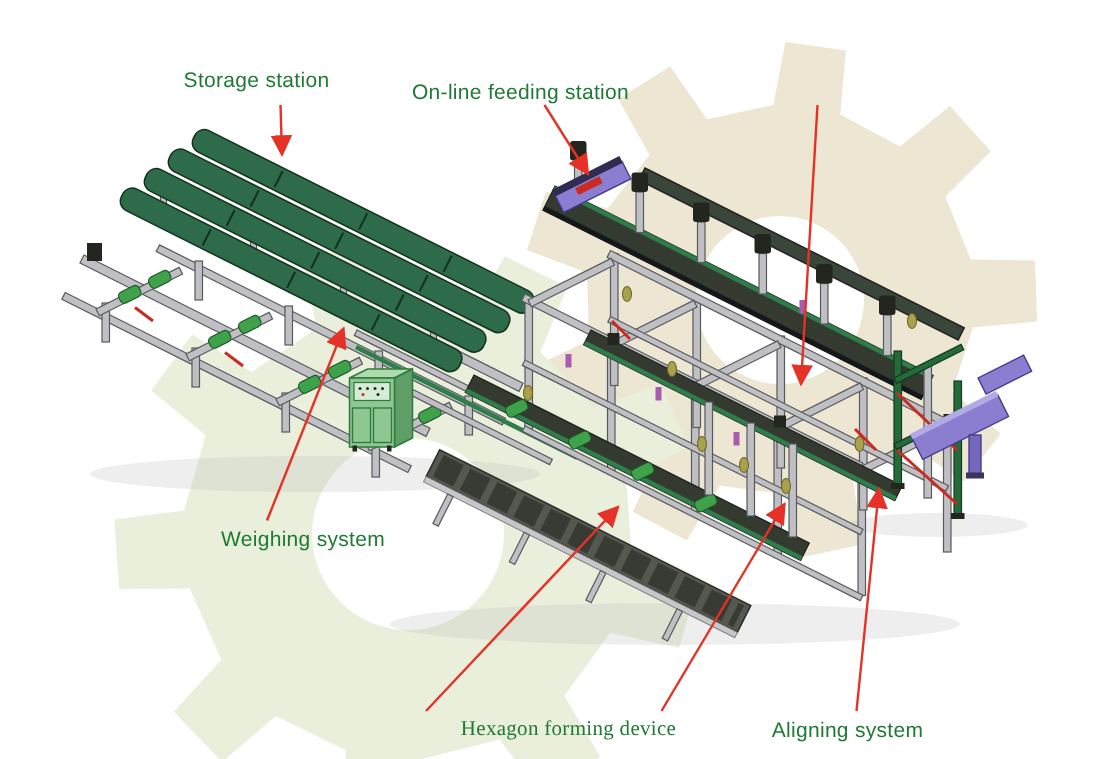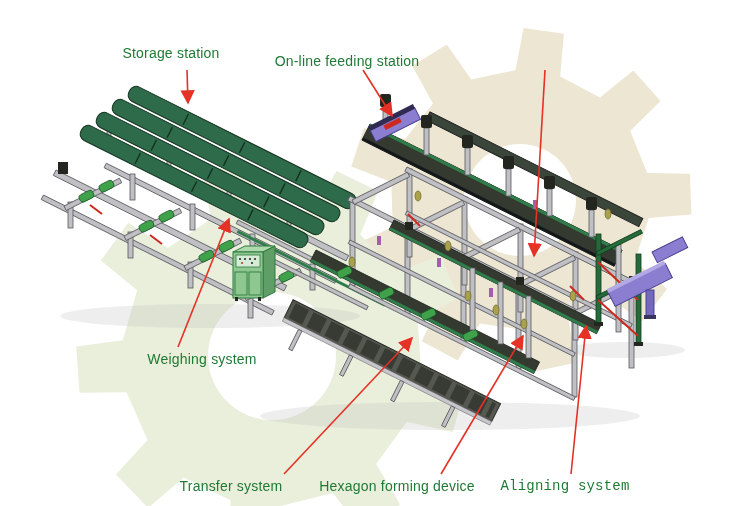--- a/index.html
+++ b/index.html
@@ -284,17 +284,16 @@
     <line class="c-arrow" marker-end="url(#ah)" x1="178" y1="347" x2="229" y2="219"></line>
     <line class="c-arrow" marker-end="url(#ah)" x1="284" y1="474" x2="412" y2="338"></line>
     <line class="c-arrow" marker-end="url(#ah)" x1="441" y1="474" x2="523" y2="336"></line>
     <line class="c-arrow" marker-end="url(#ah)" x1="571" y1="474" x2="586" y2="326"></line>
   </g>
 </svg>
 
 <div class="lbl" style="left:171px;top:44px;">Storage station</div>
 <div class="lbl" style="left:347px;top:52px;">On-line feeding station</div>
 <div class="lbl" style="left:170px;top:350px;margin-left:32px;">Weighing system</div>
-<div class="lbl" style="left:231px;top:477px;">Transfer system</div>
-<div class="lbl" style="left:397px;top:477px;">Hexagon forming device</div>
-<div class="lbl" style="left:565px;top:477px;font-family:Liberation Mono, monospace;">Aligning system</div>
+<div class="lbl" style="left:379px;top:477px;font-family:Liberation Serif, serif;">Hexagon forming device</div>
+<div class="lbl" style="left:565px;top:477px;">Aligning system</div>
 
 </div>
 
 </body></html>

